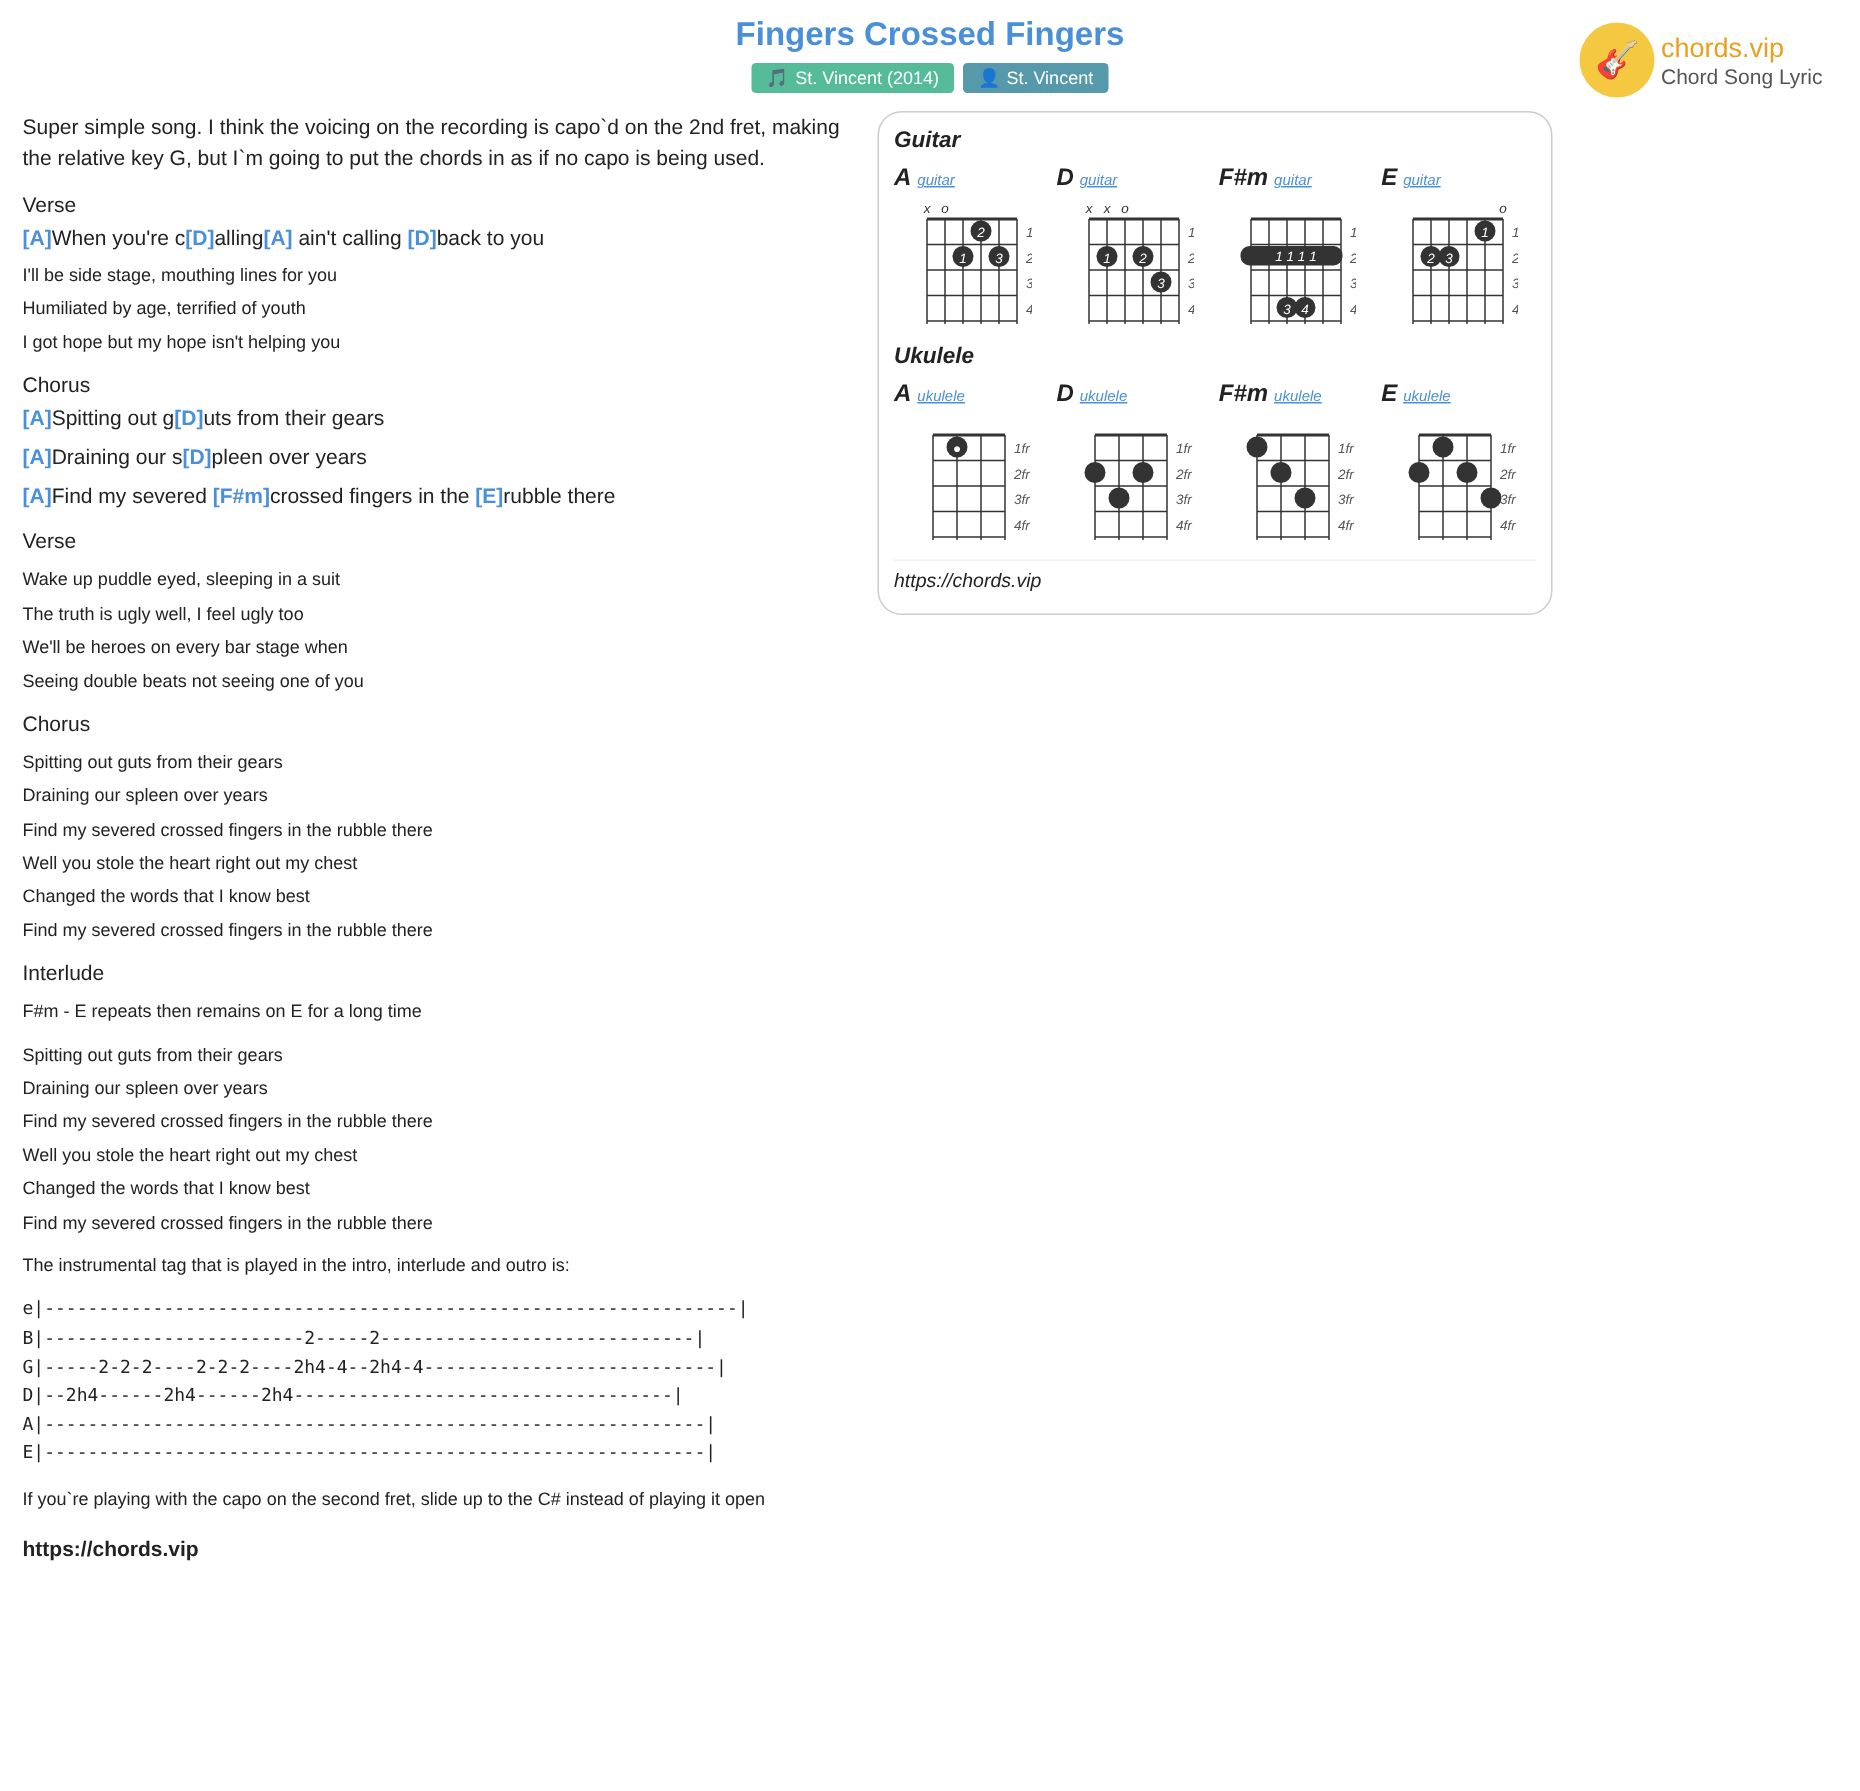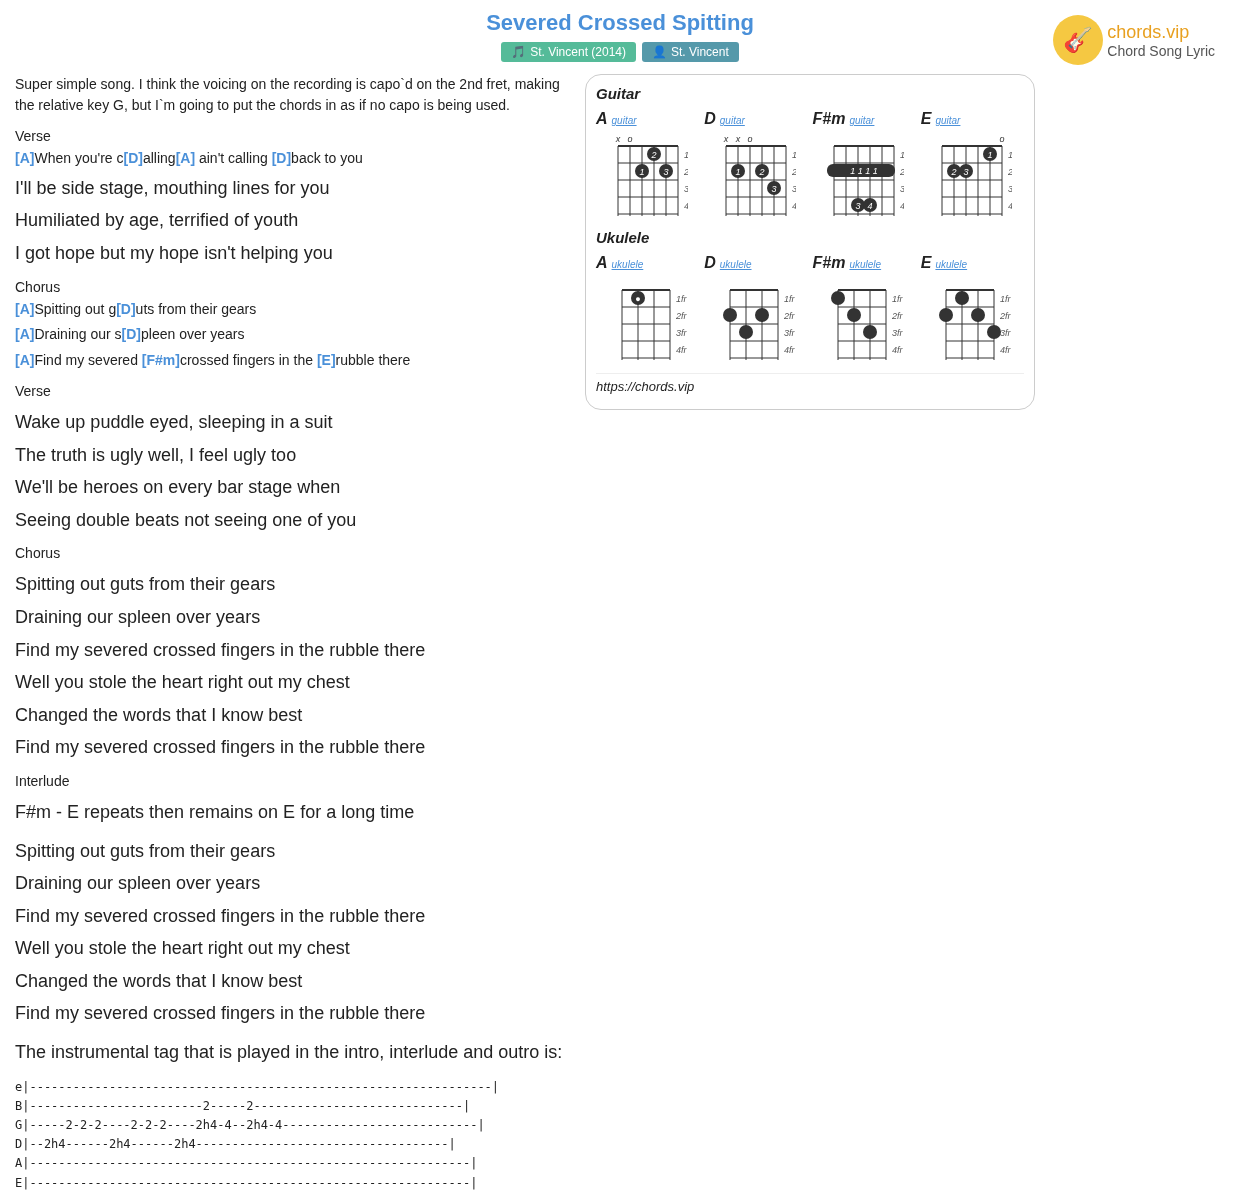--- a/index.html
+++ b/index.html
@@ -18,21 +18,21 @@
 
     .main-layout { display: flex; gap: 15px; position: relative; margin-top: 12px; }
     .left-col { flex: 1; max-width: 555px; }
     .right-col { width: 450px; flex-shrink: 0; }
 
     .intro-text { font-size: 14px; margin-bottom: 12px; line-height: 1.5; }
 
     .section-label { font-weight: normal; color: #222; margin: 10px 0 3px 0; font-size: 14px; }
     .chord-line { font-size: 14px; line-height: 1.7; margin-bottom: 2px; }
     .chord-link { color: #4a90d9; text-decoration: none; font-weight: bold; }
-    .lyrics-plain { font-size: 18px; line-height: 1.7; margin-bottom: 2px; }
+    .lyrics-plain { font-size: 12px; line-height: 1.7; margin-bottom: 2px; }
     .section-gap { margin-bottom: 8px; }
 
     .chord-box { border: 1px solid #ccc; padding: 10px; border-radius: 16px; margin-bottom: 10px; font-style: italic; }
     .chord-section-title { font-size: 15px; font-weight: bold; margin-bottom: 8px; color: #222; }
     .chord-row { display: flex; gap: 5px; margin-bottom: 5px; }
     .chord-diagram { text-align: center; width: 105px; }
     .chord-name { font-size: 16px; font-weight: bold; color: #222; }
     .chord-type-label { font-size: 10px; color: #4a90d9; text-decoration: underline; cursor: pointer; margin-left: 4px; }
     .chord-header { display: flex; align-items: baseline; margin-bottom: 3px; }
 
@@ -49,21 +49,21 @@
 
   <div class="logo">
     <div class="logo-icon">🎸</div>
     <div>
       <span style="color:#e8a020;font-size:18px;font-weight:normal;">chords.vip</span>
       <span class="logo-subtext">Chord Song Lyric</span>
     </div>
   </div>
 
   <div id="header">
-    <h1>Severed Crossed Spitting</h1>
+    <h1>Fingers Crossed Fingers</h1>
     <div class="badges">
       <span class="badge badge-green">
         <span>🎵</span>
         <span>St. Vincent (2014)</span>
       </span>
       <span class="badge badge-blue">
         <span>👤</span>
         <span>St. Vincent</span>
       </span>
     </div>
@@ -140,20 +140,21 @@
         <div class="tab-line">B|------------------------2-----2-----------------------------|</div>
         <div class="tab-line">G|-----2-2-2----2-2-2----2h4-4--2h4-4---------------------------|</div>
         <div class="tab-line">D|--2h4------2h4------2h4-----------------------------------|</div>
         <div class="tab-line">A|-------------------------------------------------------------|</div>
         <div class="tab-line">E|-------------------------------------------------------------|</div>
       </div>
 
       <div class="section-gap"></div>
       <div class="section-gap"></div>
 
+      <div class="lyrics-plain">If you`re playing with the capo on the second fret, slide up to the C# instead of playing it open</div>
 
       <div class="section-gap"></div>
 
       <div class="footer-url">https://chords.vip</div>
     </div>
 
     <div class="right-col">
       <div class="chord-box">
 
         <div class="chord-section-title">Guitar</div>

